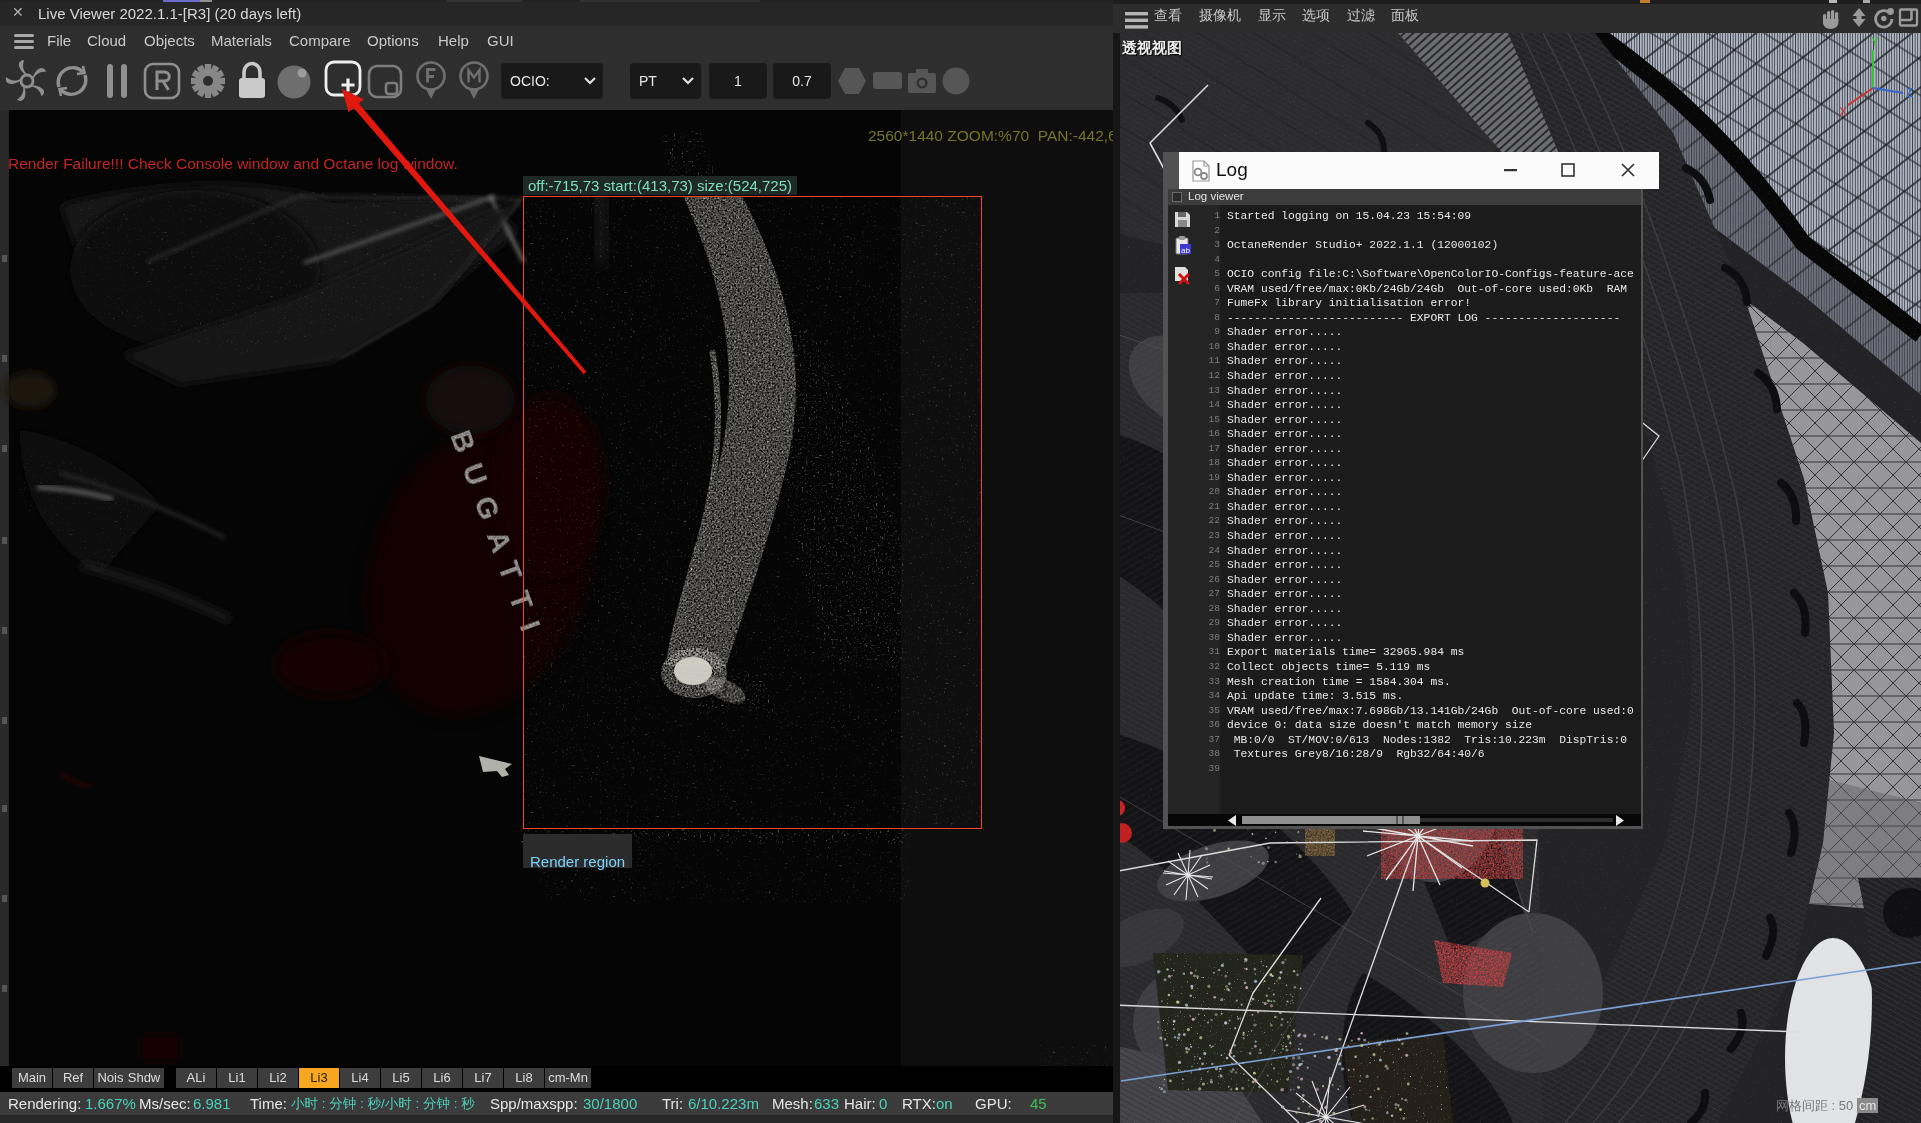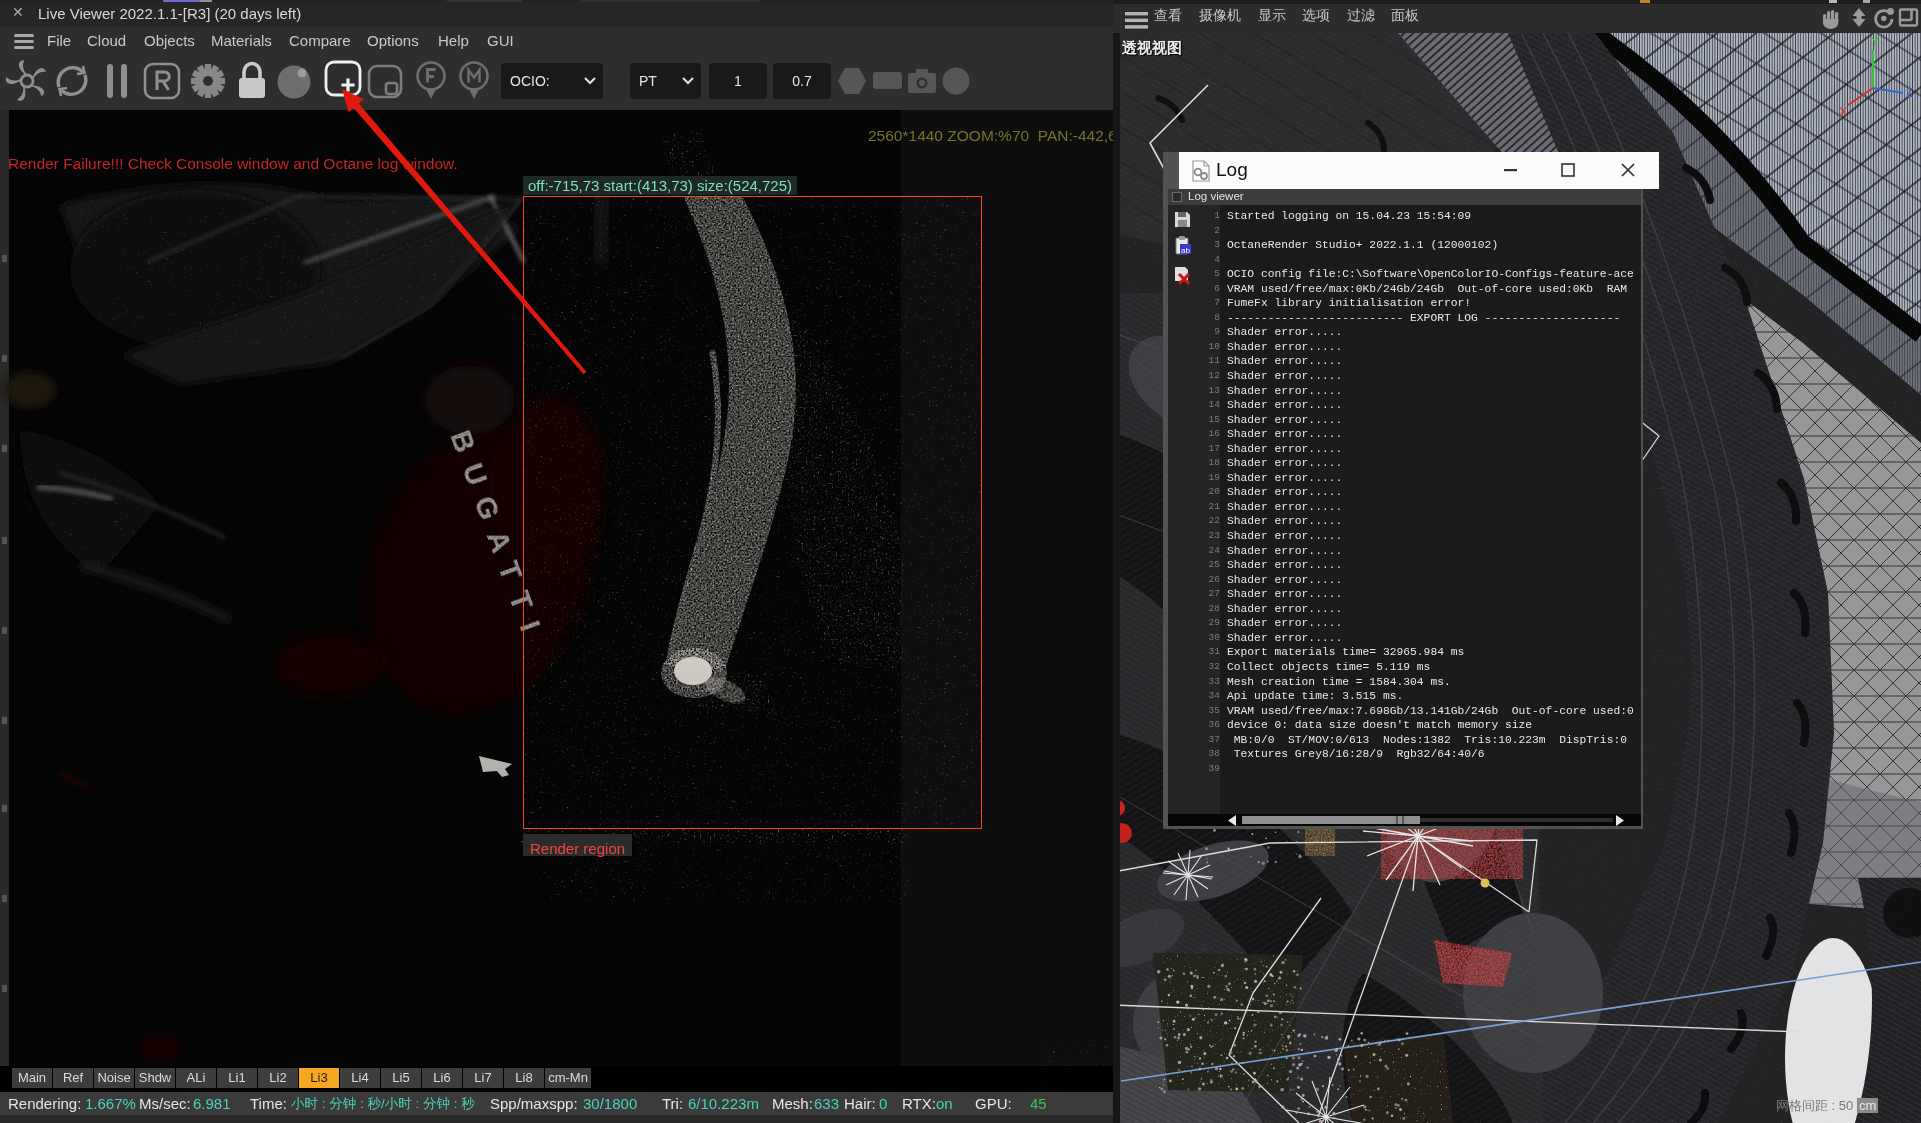--- a/index.html
+++ b/index.html
@@ -13,21 +13,21 @@
   #menubar{left:0;top:26px;width:1113px;height:31px;background:#2e2e2e;color:#c9c9c9;font-size:15px;}
   #toolbar{left:0;top:57px;width:1113px;height:48px;background:#2e2e2e;}
   .mi{position:absolute;top:6px;}
   #lvview{left:0;top:105px;width:1113px;height:961px;background:#060606;overflow:hidden;}
   .ddbox{position:absolute;top:6px;height:36px;background:#191919;border-radius:4px;color:#e6e6e6;font-size:14px;line-height:36px;}
   
   #errtxt{left:8px;top:50px;color:#c32424;font-size:15.5px;}
   #yeltxt{left:868px;top:22px;width:245px;color:#75752a;font-size:15.5px;white-space:nowrap;overflow:hidden;}
   #offlab{left:523px;top:71px;height:19px;background:rgba(32,42,38,0.95);color:#7edec1;font-size:15px;line-height:19px;padding:0 5px;white-space:nowrap;}
   #rrect{left:523px;top:91px;width:459px;height:633px;border:1px solid #fa441f;}
-  #rrlab{left:523px;top:729px;background:#2b2b2b;color:#ef4444;font-size:15px;line-height:22px;height:22px;padding:4px 7px;}
+  #rrlab{left:523px;top:729px;background:#2b2b2b;color:#7dd3fc;font-size:15px;line-height:22px;height:22px;padding:17px 7px;}
   
   #tabrow{left:12px;top:1068px;height:20px;}
   .tab{position:absolute;top:0;height:20px;background:#3d3d3d;color:#dcdcdc;font-size:13px;text-align:center;line-height:20px;}
   #statusbar{left:0;top:1092px;width:1113px;height:23px;background:#3b3b3b;font-size:15px;color:#e6e6e6;}
   #statusbar span{position:absolute;top:0;line-height:23px;white-space:nowrap;}
   .tl{color:#4ad2ba;}
   #botstrip{left:0;top:1115px;width:1113px;height:8px;background:#282828;}
   
   #c4dmenu{left:1113px;top:0;width:808px;height:33px;background:#2c2c2c;color:#c8c8c8;font-size:14px;}
   #c4dmenu span{position:absolute;top:7px;}
@@ -290,21 +290,21 @@
     <div class="abs" id="rrlab">Render region</div>
 
   </div>
   <svg class="abs" style="left:0;top:0;z-index:30;pointer-events:none" width="700" height="420">
     <polygon points="342,89 363.8,99.3 358.8,103.6 586.4,371.8 583.6,374.2 353.6,108.0 348.6,112.3" fill="#e0180e"></polygon>
   </svg>
   <div class="abs" id="tabrow">
     <div class="tab" style="left:0px;width:40px">Main</div>
     <div class="tab" style="left:41px;width:40px">Ref</div>
     <div class="tab" style="left:82px;width:40px">Noise</div>
-    <div class="tab" style="left:123px;width:40px">Shdw</div>
+    <div class="tab" style="left:112px;width:40px">Shdw</div>
     <div class="tab" style="left:164px;width:40px">ALi</div>
     <div class="tab" style="left:205px;width:40px">Li1</div>
     <div class="tab" style="left:246px;width:40px">Li2</div>
     <div class="tab" style="left:287px;width:40px;background:#f7a61f;color:#1c1c1c">Li3</div>
     <div class="tab" style="left:328px;width:40px">Li4</div>
     <div class="tab" style="left:369px;width:40px">Li5</div>
     <div class="tab" style="left:410px;width:40px">Li6</div>
     <div class="tab" style="left:451px;width:40px">Li7</div>
     <div class="tab" style="left:492px;width:40px">Li8</div>
     <div class="tab" style="left:533px;width:46px">cm-Mn</div>

